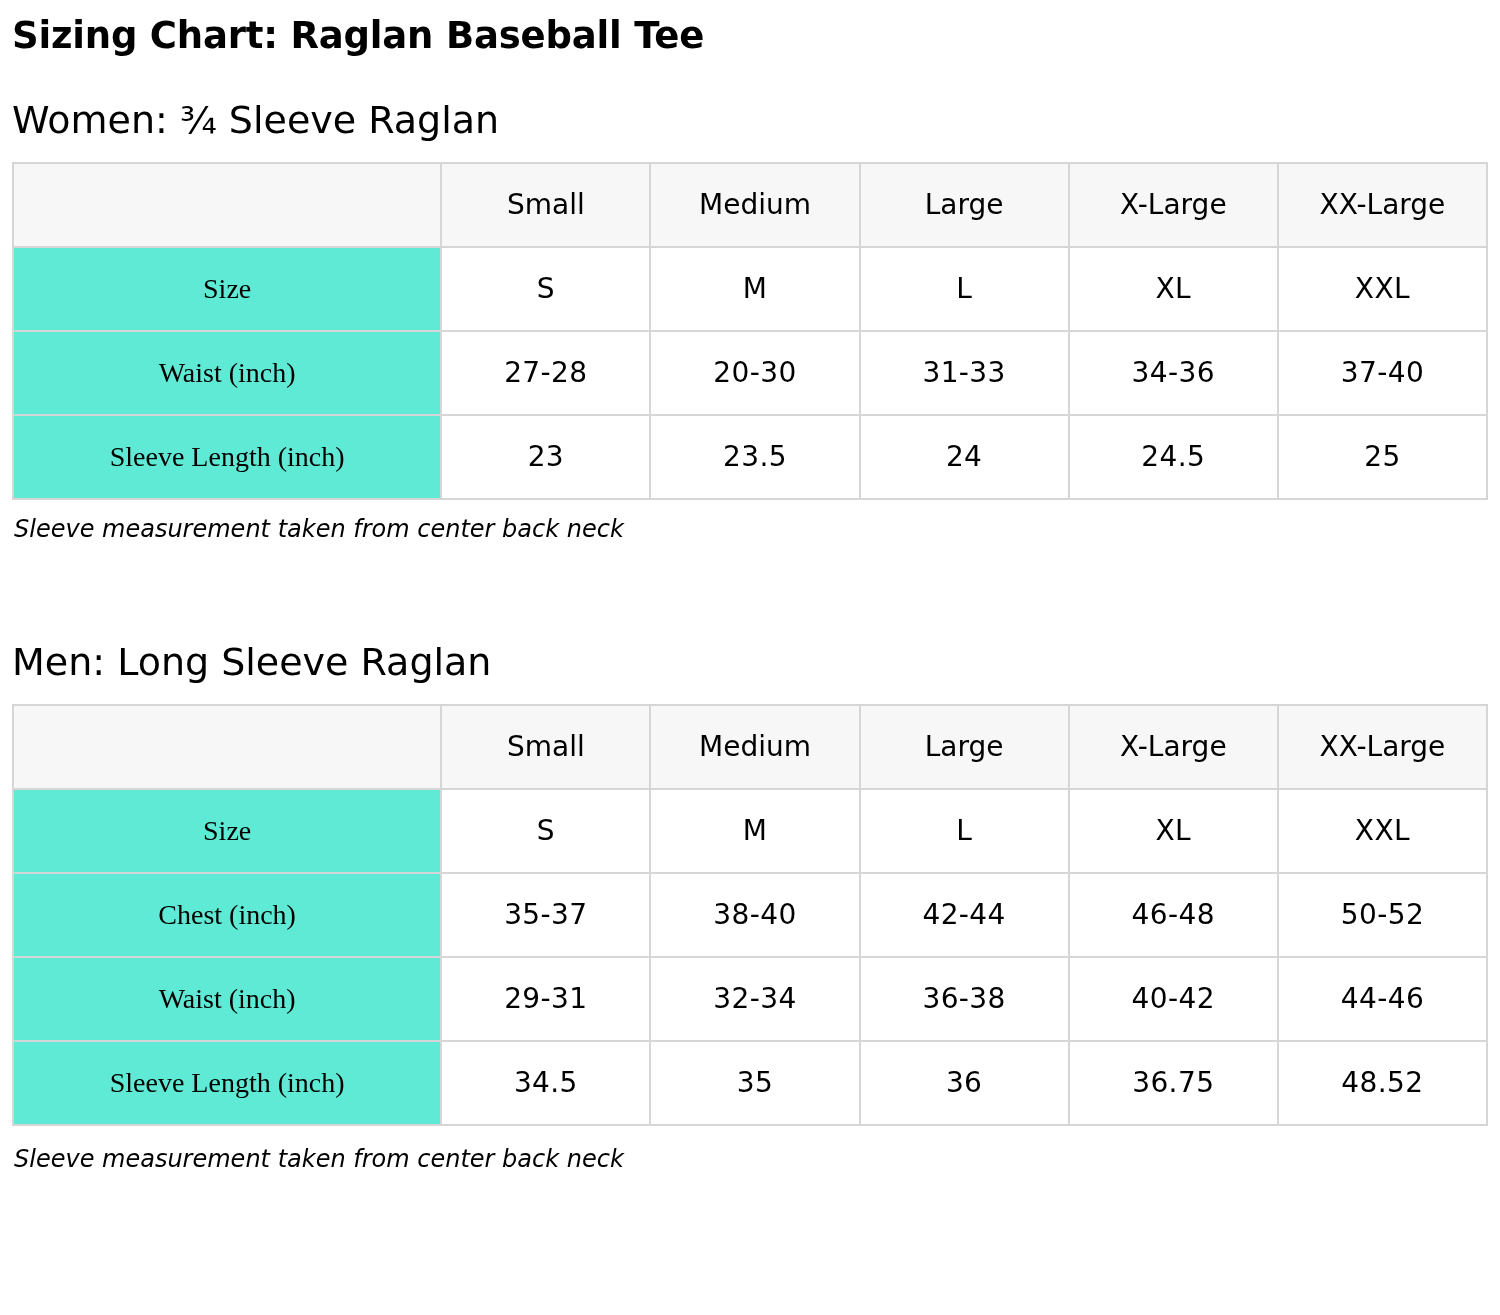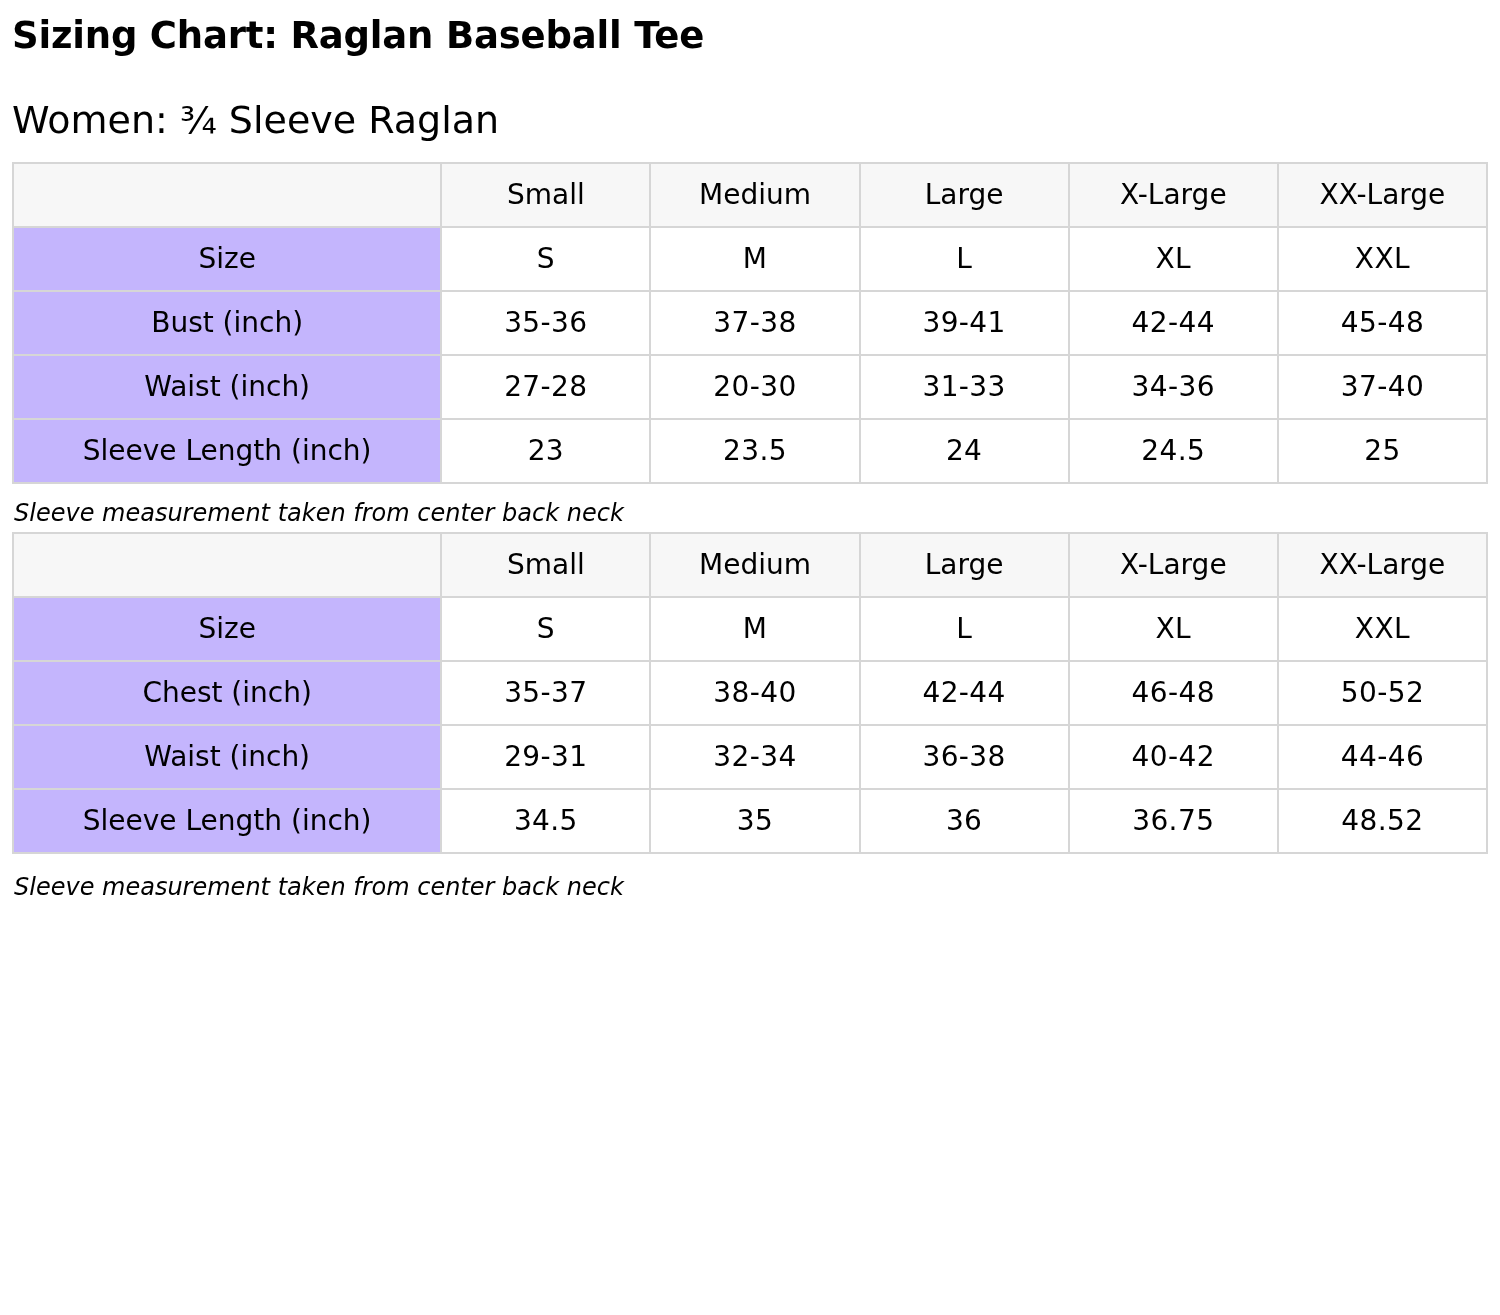--- a/index.html
+++ b/index.html
@@ -39,45 +39,46 @@
     margin-top: 96px;
   }
   table.size-table {
     border-collapse: collapse;
     width: 1476px;
     table-layout: fixed;
   }
   table.size-table td,
   table.size-table th {
     border: 2px solid #d6d6d6;
-    height: 64px;
+    height: 84px;
     vertical-align: middle;
     font-size: 28px;
     font-weight: normal;
     text-align: center;
     padding: 0 6px;
     box-sizing: border-box;
   }
   table.size-table col.label-col { width: 428px; }
   table.size-table col.val-col { width: 209px; }
   th.corner-cell {
     background: #f7f7f7;
     border: 2px solid #d6d6d6;
   }
   th.head-cell {
     background: #f7f7f7;
     font-weight: normal;
     font-size: 28px;
   }
   td.row-label {
-    background: #c4b5fd;
+    background: #5eead4;
     text-align: left;
     font-weight: bold;
     font-size: 28px;
     padding-left: 28px;
+    font-family: Liberation Serif, serif;
   }
   td.row-val {
     background: #ffffff;
     letter-spacing: 0.4px;
   }
   .note {
     font-size: 24px;
     font-style: italic;
     margin: 14px 0 0 2px;
     line-height: 1.25;
@@ -118,28 +119,20 @@
       <tbody>
         <tr>
           <td class="row-label">Size</td>
           <td class="row-val">S</td>
           <td class="row-val">M</td>
           <td class="row-val">L</td>
           <td class="row-val">XL</td>
           <td class="row-val">XXL</td>
         </tr>
         <tr>
-          <td class="row-label">Bust (inch)</td>
-          <td class="row-val">35-36</td>
-          <td class="row-val">37-38</td>
-          <td class="row-val">39-41</td>
-          <td class="row-val">42-44</td>
-          <td class="row-val">45-48</td>
-        </tr>
-        <tr>
           <td class="row-label">Waist (inch)</td>
           <td class="row-val">27-28</td>
           <td class="row-val">20-30</td>
           <td class="row-val">31-33</td>
           <td class="row-val">34-36</td>
           <td class="row-val">37-40</td>
         </tr>
         <tr>
           <td class="row-label">Sleeve Length (inch)</td>
           <td class="row-val">23</td>
@@ -148,20 +141,21 @@
           <td class="row-val">24.5</td>
           <td class="row-val">25</td>
         </tr>
       </tbody>
     </table>
 
     <p class="note">Sleeve measurement taken from center back neck</p>
   </div>
 
   <div class="section">
+    <h2 class="section-title second">Men: Long Sleeve Raglan</h2>
 
     <table class="size-table">
       <colgroup>
         <col class="label-col">
         <col class="val-col">
         <col class="val-col">
         <col class="val-col">
         <col class="val-col">
         <col class="val-col">
       </colgroup>

